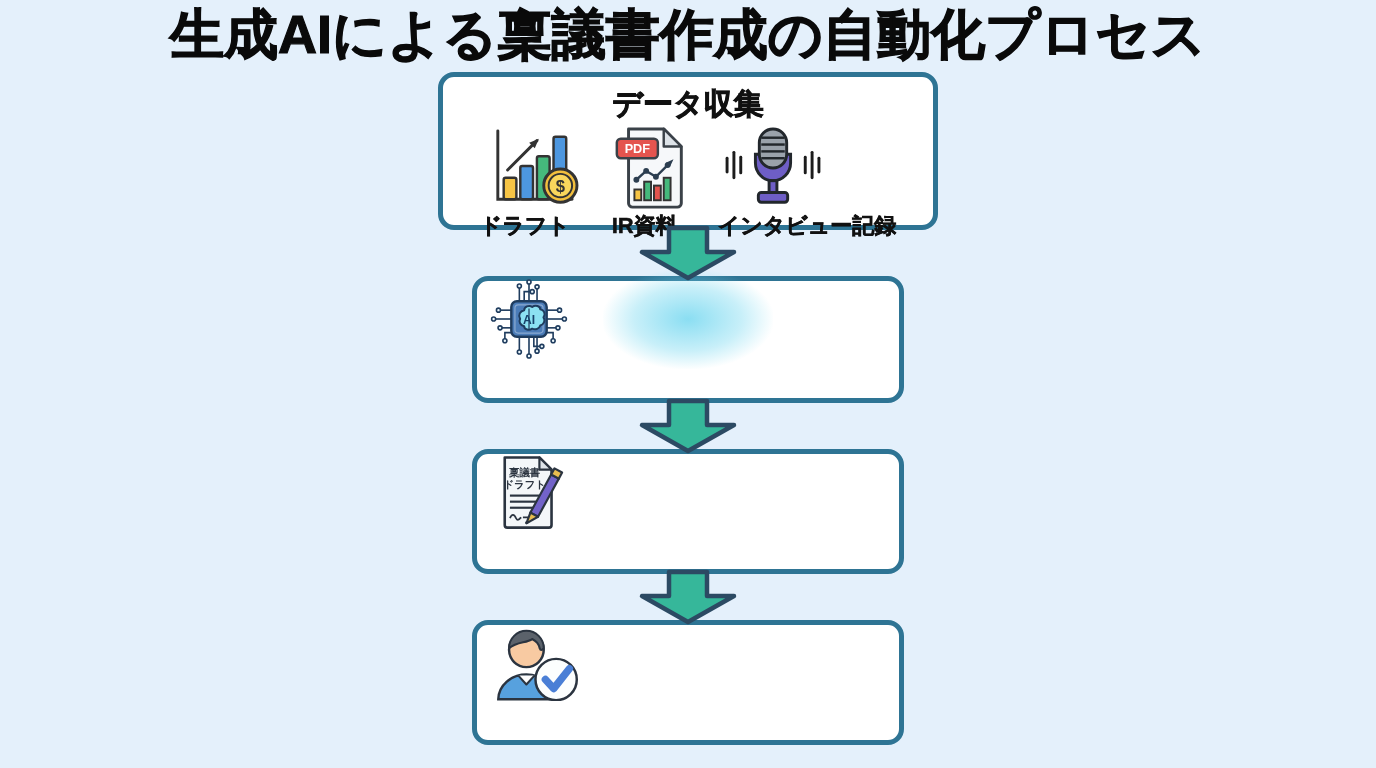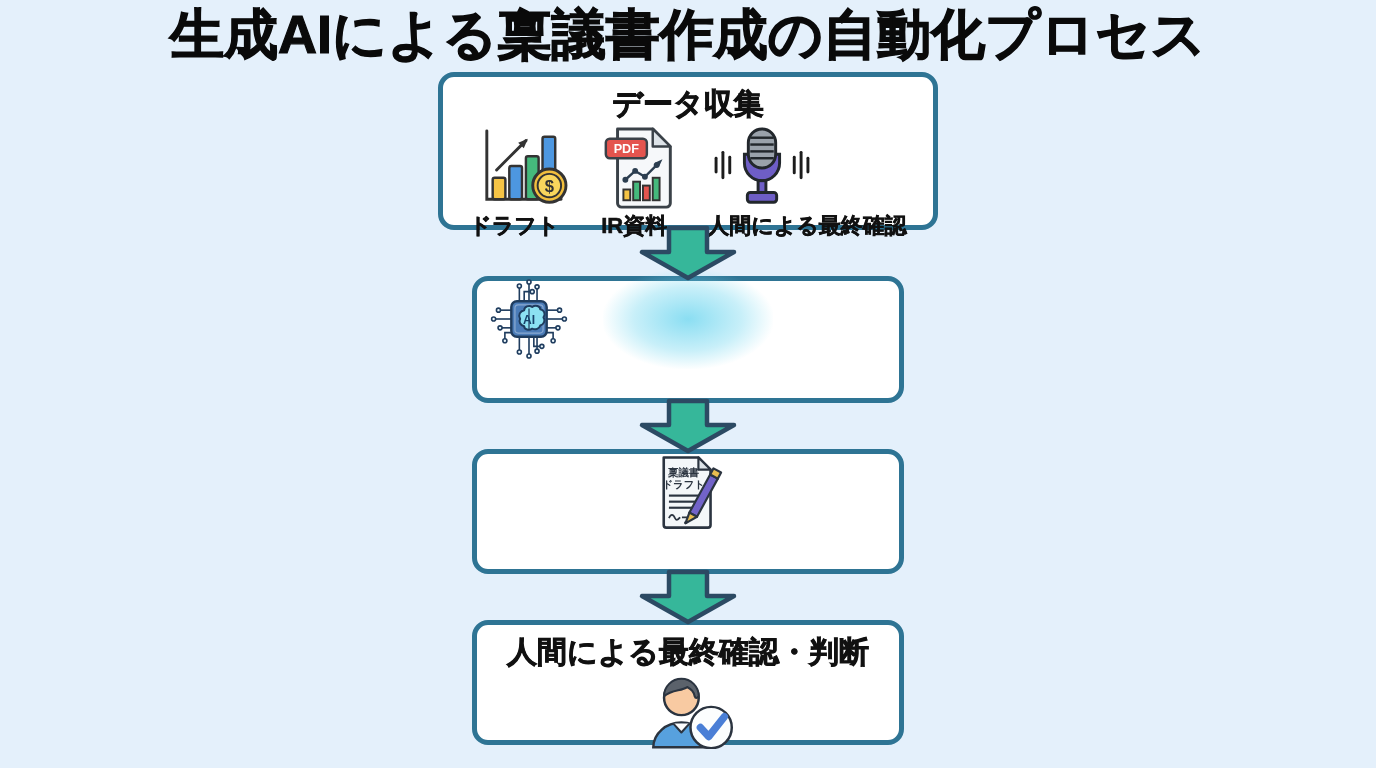--- a/index.html
+++ b/index.html
@@ -31,21 +31,21 @@
   .box-ai{width:432px;height:127px;}
   .box-draft{width:432px;height:125px;}
   .box-human{width:432px;height:125px;}
   .items-row{display:flex;justify-content:center;align-items:flex-end;gap:26px;margin-top:0px;}
   .item{display:flex;flex-direction:column;}
   .item-label{
     font-size:22px;font-weight:800;color:#111;margin-top:0px;white-space:nowrap;
     -webkit-text-stroke:0.5px #111;
   }
   .arrow-svg{display:block;margin:-5px 0;position:relative;z-index:2;}
-  .icon-center{display:flex;justify-content:center;}
+  .icon-center{display:flex;}
   .ai-glow{position:relative;display:flex;margin-top:-3px;}
   .ai-glow::before{
     content:"";position:absolute;width:170px;height:100px;left:50%;top:50%;
     transform:translate(-50%,-50%);
     background:radial-gradient(ellipse,rgba(118,216,240,0.85) 0%,rgba(118,216,240,0.4) 45%,rgba(118,216,240,0) 72%);
   }
   .ai-glow svg{position:relative;z-index:1;}
   svg text{font-family:"Liberation Sans",sans-serif;}
 </style>
 </head>
@@ -105,21 +105,21 @@
           <line x1="88" y1="33" x2="88" y2="49" stroke="#1c1c1c" stroke-width="3" stroke-linecap="round"></line>
           <path d="M37,30 h36 v9 a18,18 0 0 1 -36,0 z" fill="#6e5ec6" stroke="#22272c" stroke-width="3"></path>
           <rect x="41" y="4" width="28" height="40" rx="14" fill="#9aa2ab" stroke="#22272c" stroke-width="3"></rect>
           <line x1="43" y1="13" x2="67" y2="13" stroke="#22272c" stroke-width="2.5"></line>
           <line x1="43" y1="20" x2="67" y2="20" stroke="#22272c" stroke-width="2.5"></line>
           <line x1="43" y1="27" x2="67" y2="27" stroke="#22272c" stroke-width="2.5"></line>
           <line x1="43" y1="34" x2="67" y2="34" stroke="#22272c" stroke-width="2.5"></line>
           <rect x="51" y="57" width="8" height="12" fill="#6e5ec6" stroke="#22272c" stroke-width="3"></rect>
           <rect x="40" y="69" width="30" height="10" rx="3" fill="#6e5ec6" stroke="#22272c" stroke-width="3"></rect>
         </svg>
-        <div class="item-label">人間による最終確認</div>
+        <div class="item-label">インタビュー記録</div>
       </div>
 
     </div>
   </section>
 
   <svg class="arrow-svg" width="110" height="56" viewBox="0 0 110 56">
     <path d="M36,3 H74 V27 H101 L55,53 L9,27 H36 Z" fill="#36b79a" stroke="#2c4a63" stroke-width="4.5" stroke-linejoin="round"></path>
   </svg>
 
   <section class="box box-ai">
@@ -191,21 +191,20 @@
         <circle cx="49.5" cy="79" r="1.8" fill="#2b3440"></circle>
       </svg>
     </div>
   </section>
 
   <svg class="arrow-svg" width="110" height="56" viewBox="0 0 110 56">
     <path d="M36,3 H74 V27 H101 L55,53 L9,27 H36 Z" fill="#36b79a" stroke="#2c4a63" stroke-width="4.5" stroke-linejoin="round"></path>
   </svg>
 
   <section class="box box-human">
-    <h2 class="box-title">人間による最終確認・判断</h2>
     <div class="icon-center">
       <svg width="112" height="76" viewBox="0 0 112 92">
         <path d="M14,90 a34,30 0 0 1 68,0 z" fill="#57a1de" stroke="#2b3440" stroke-width="3"></path>
         <path d="M38,61 L48,72 L58,61" fill="#fdfdfd" stroke="#2b3440" stroke-width="2.5" stroke-linejoin="round"></path>
         <circle cx="48" cy="30" r="21" fill="#f8caa2" stroke="#2b3440" stroke-width="3"></circle>
         <path d="M27,28 a21,21 0 0 1 42,0 c-2,3 -4,3 -5,0 c-1,-6 -5,-9 -9,-11 c-7,5 -18,3 -28,11 z" fill="#5b626b" stroke="#2b3440" stroke-width="2.5" stroke-linejoin="round"></path>
         <circle cx="84" cy="66" r="25" fill="#fcfefe" stroke="#2b3440" stroke-width="3"></circle>
         <path d="M71,66 L81,77 L100,53" fill="none" stroke="#4a7fd6" stroke-width="9" stroke-linecap="round" stroke-linejoin="round"></path>
       </svg>
     </div>

